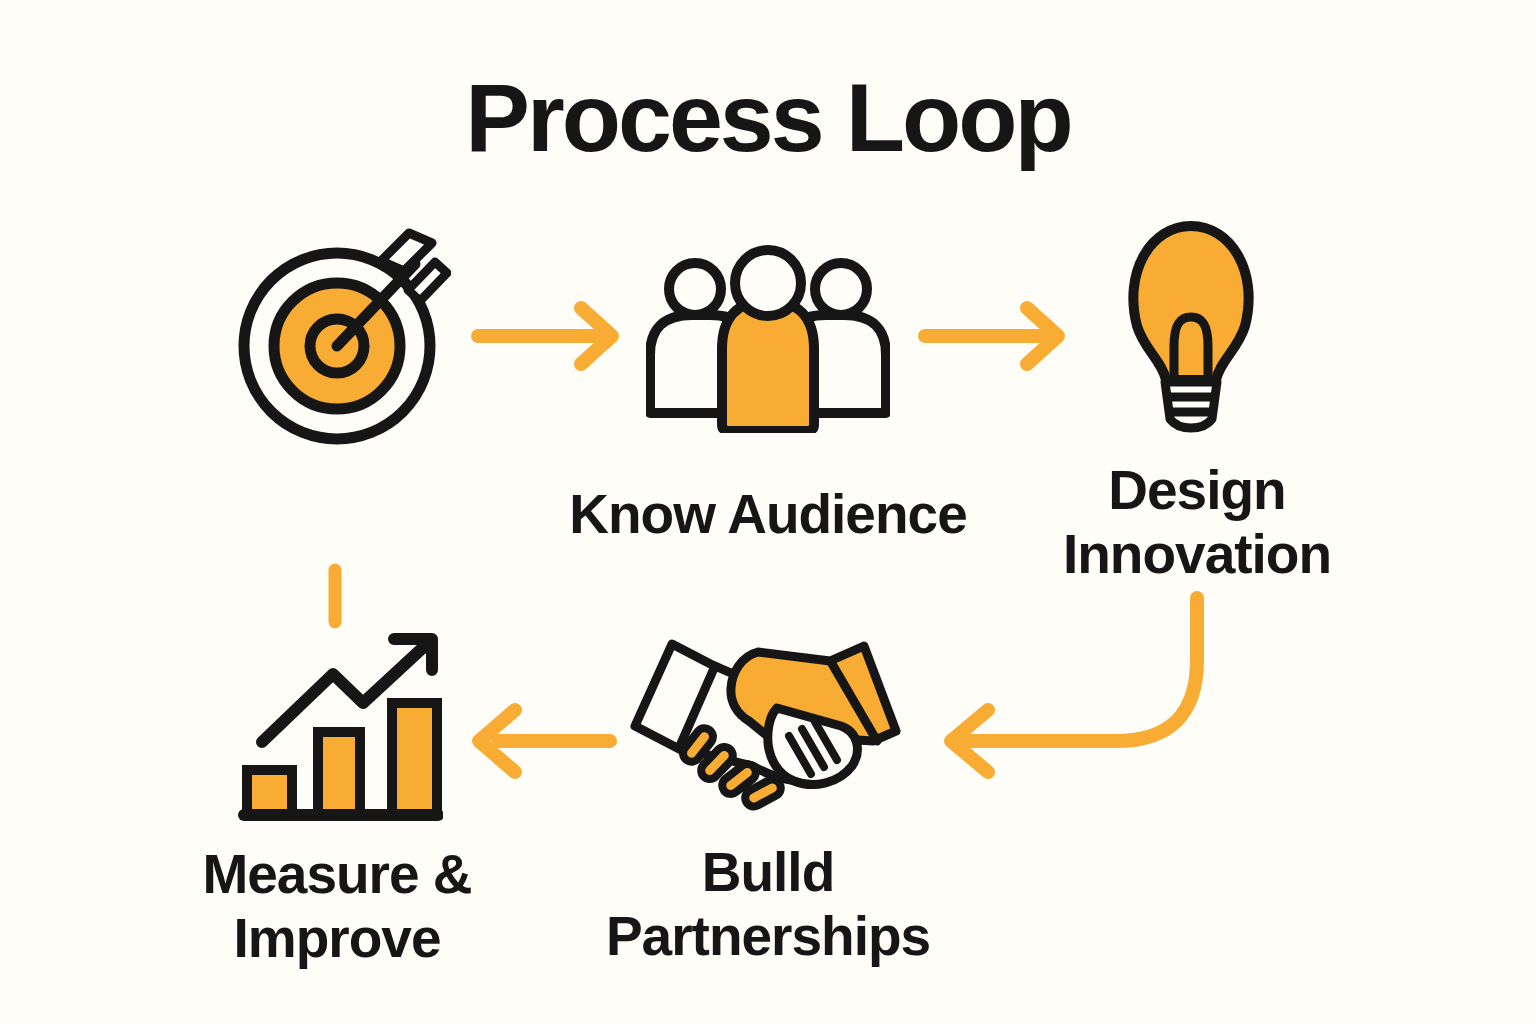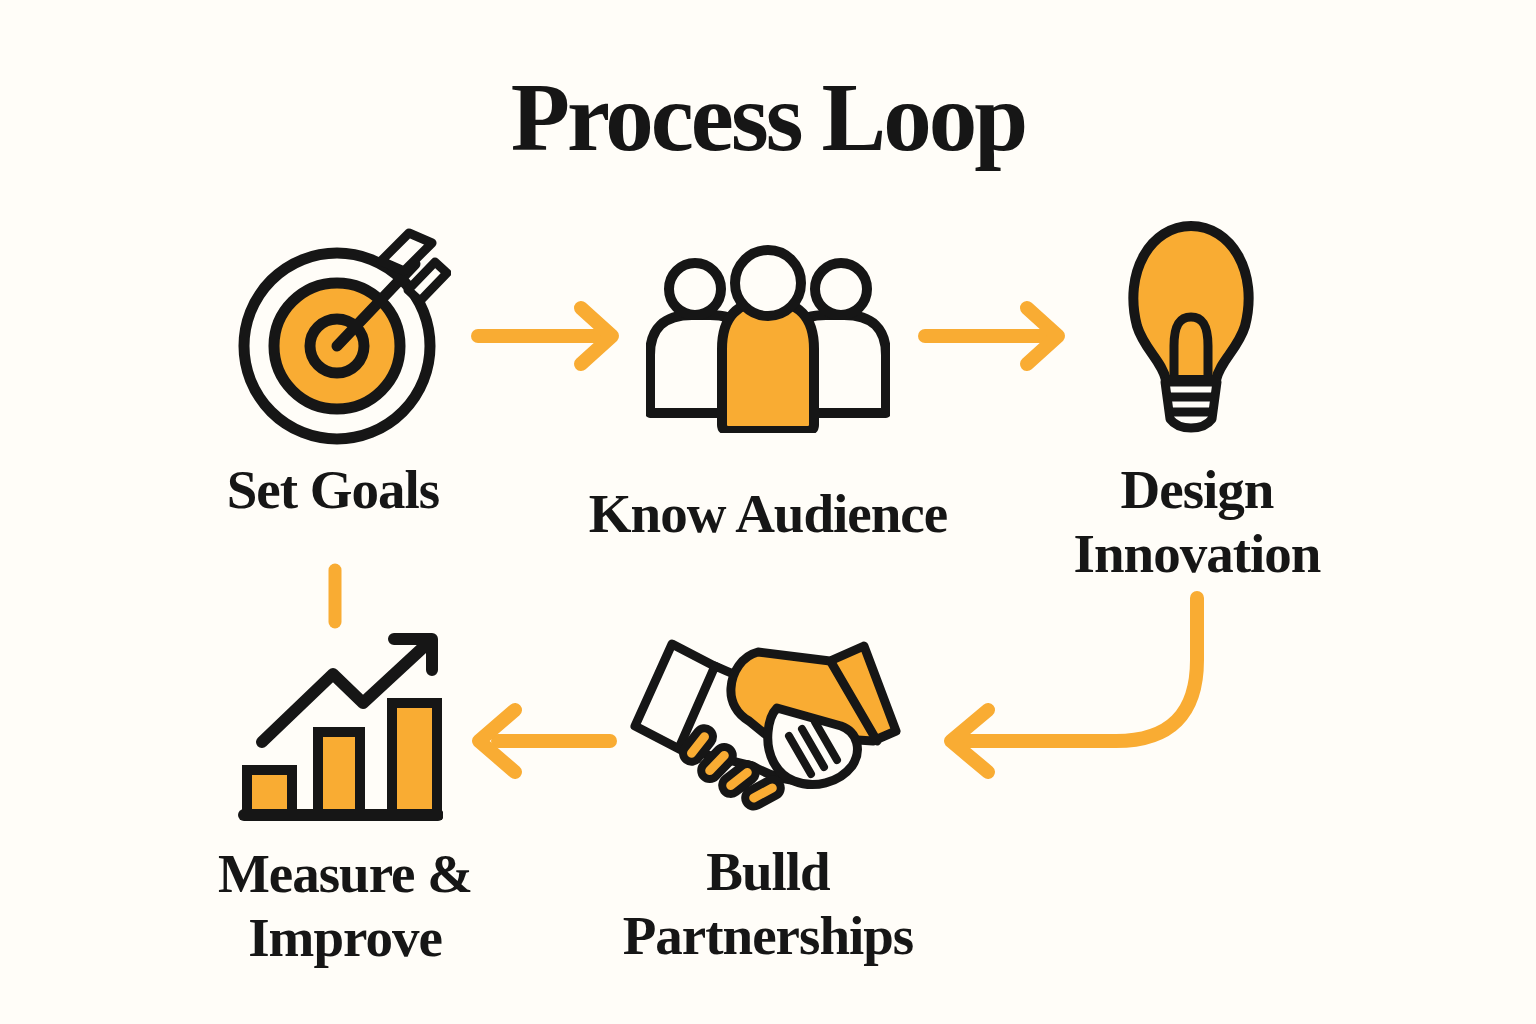--- a/index.html
+++ b/index.html
@@ -1,19 +1,19 @@
 <!DOCTYPE html>
 <html><head>
 <meta charset="utf-8">
 <style>
   html,body{margin:0;padding:0;background:#ffffff;}
   .canvas{
     position:relative;width:1536px;height:1024px;overflow:hidden;
     background:#FFFDF8;color:#161616;
-    font-family:Liberation Serif, serif;
+    font-family:Liberation Sans, sans-serif;
   }
   .title{
     position:absolute;top:62px;left:0;width:100%;
     text-align:center;font-size:97px;font-weight:700;letter-spacing:-3px;
     margin:0;
   }
   .icon{position:absolute;}
   .icon svg{display:block;width:100%;height:100%;}
   .step-label{
     position:absolute;transform:translateX(-50%);
@@ -104,22 +104,21 @@
     <svg viewBox="0 0 205 196" fill="none" stroke="#161616" stroke-width="10">
       <rect x="9" y="144" width="45" height="45" fill="#F9AC33"></rect>
       <rect x="80" y="106" width="42" height="83" fill="#F9AC33"></rect>
       <rect x="154" y="77" width="45" height="112" fill="#F9AC33"></rect>
       <path d="M6,189 H200" stroke-width="12" stroke-linecap="round"></path>
       <path d="M24,116 L95,48 L125,77 L191,16" stroke-width="12" stroke-linecap="round" stroke-linejoin="round"></path>
       <path d="M156,13 H194 V44" stroke-width="12" stroke-linecap="round" stroke-linejoin="round"></path>
     </svg>
   </div>
 
-  <div class="step-label" style="left:333px;top:458px;">Set Goals</div>
   <div class="step-label" style="left:768px;top:458px;margin-top:24px;">Know Audience</div>
   <div class="step-label" style="left:1197px;top:458px;">Design
 Innovation</div>
   <div class="step-label" style="left:768px;top:840px;">Bulld
 Partnerships</div>
-  <div class="step-label" style="left:337px;top:842px;margin-left:8px;">Measure &amp;
+  <div class="step-label" style="left:337px;top:842px;">Measure &amp;
 Improve</div>
 
 </div>
 
 </body></html>

